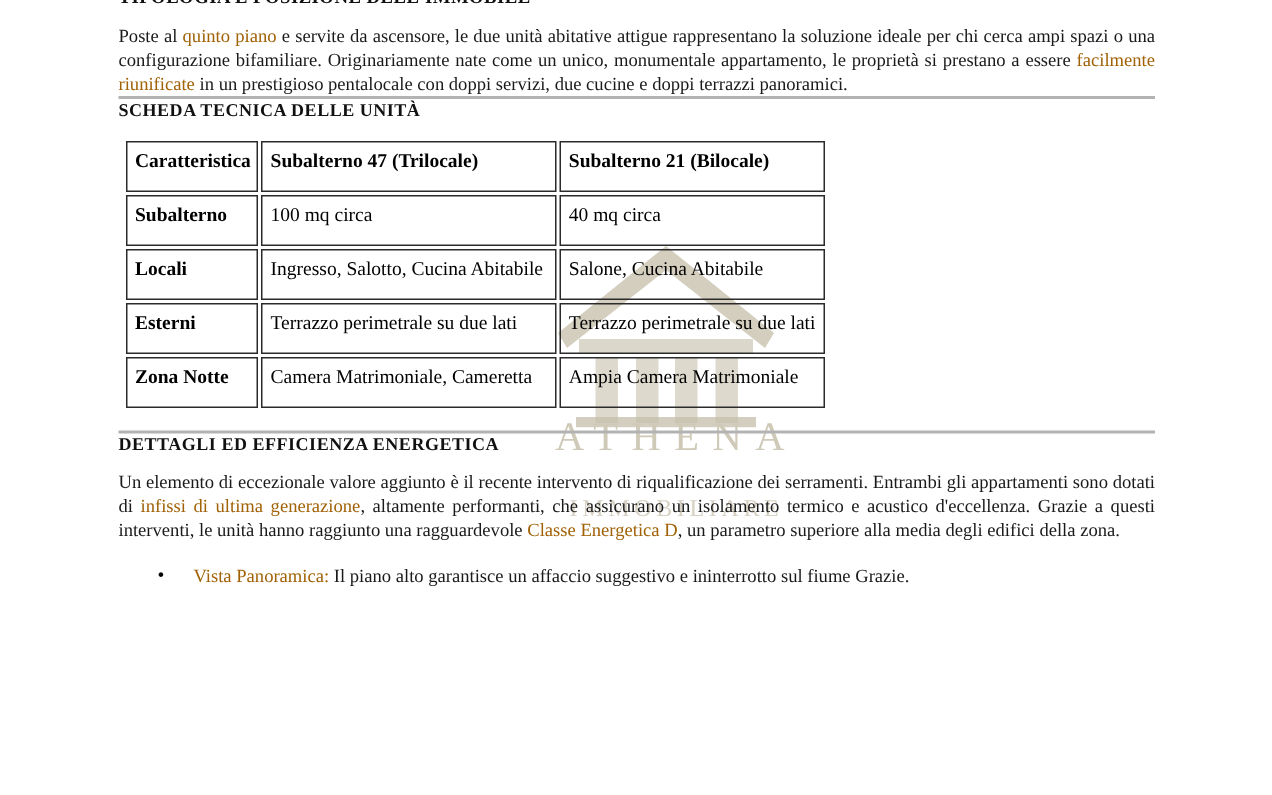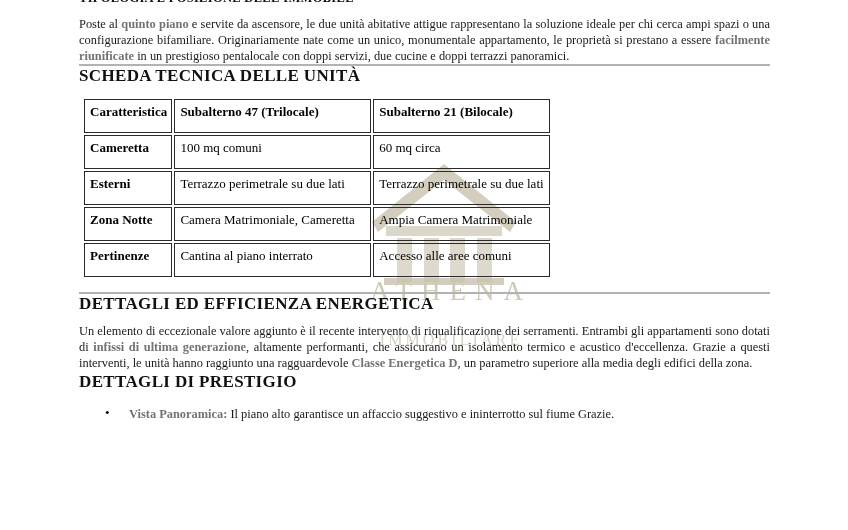--- a/index.html
+++ b/index.html
@@ -93,33 +93,33 @@
     margin: 0;
     font-size: 12.4px;
     line-height: 16.1px;
     text-align: justify;
     text-justify: inter-word;
     color: #1a1a1a;
   }
   p.par-top { margin-top: 11px; }
   p.par-comfort { margin-top: 9px; }
 
-  b, strong { font-weight: bold; color: #737373; }
+  b, strong { font-weight: normal; color: #a16207; }
 
   hr.rule {
     border: none;
     border-top: 2px solid #b3b3b3;
     margin: 0;
     height: 0;
   }
   .rule-1 { margin-top: 16px; }
   .rule-2 { margin-top: 0px; }
 
   h2.section-h {
-    font-size: 17px;
+    font-size: 12px;
     font-weight: bold;
     letter-spacing: 0.35px;
     margin: 0;
     color: #111;
   }
   .h-scheda { margin-top: 14px; }
   .h-comfort { margin-top: 12px; }
   .h-dettagli { margin-top: 16px; }
 
   
@@ -212,48 +212,47 @@
       </colgroup>
       <thead>
         <tr>
           <th>Caratteristica</th>
           <th>Subalterno 47 (Trilocale)</th>
           <th>Subalterno 21 (Bilocale)</th>
         </tr>
       </thead>
       <tbody>
         <tr>
-          <td class="k">Cameretta</td>
-          <td>100 mq comuni</td>
-          <td>60 mq circa</td>
+          <td class="k">Subalterno</td>
+          <td>100 mq circa</td>
+          <td>40 mq circa</td>
+        </tr>
+        <tr>
+          <td class="k">Locali</td>
+          <td>Ingresso, Salotto, Cucina Abitabile</td>
+          <td>Salone, Cucina Abitabile</td>
         </tr>
         <tr>
           <td class="k">Esterni</td>
           <td>Terrazzo perimetrale su due lati</td>
           <td>Terrazzo perimetrale su due lati</td>
         </tr>
         <tr>
           <td class="k">Zona Notte</td>
           <td>Camera Matrimoniale, Cameretta</td>
           <td>Ampia Camera Matrimoniale</td>
         </tr>
-        <tr>
-          <td class="k">Pertinenze</td>
-          <td>Cantina al piano interrato</td>
-          <td>Accesso alle aree comuni</td>
-        </tr>
       </tbody>
     </table>
 
     <hr class="rule rule-2" style="margin-top:13px">
 
     <h2 class="section-h h-comfort">DETTAGLI ED EFFICIENZA ENERGETICA</h2>
 
     <p class="body-par par-comfort"><span>Un elemento di eccezionale valore aggiunto è il recente intervento di riqualificazione dei serramenti. Entrambi gli appartamenti sono dotati di </span><b>infissi di ultima generazione</b><span>, altamente performanti, che assicurano un isolamento termico e acustico d'eccellenza. Grazie a questi interventi, le unità hanno raggiunto una ragguardevole </span><b>Classe Energetica D</b><span>, un parametro superiore alla media degli edifici della zona.</span></p>
 
-    <h2 class="section-h h-dettagli">DETTAGLI DI PRESTIGIO</h2>
 
     <ul class="details">
       <li><span class="bullet">•</span><b>Vista Panoramica:</b><span> Il piano alto garantisce un affaccio suggestivo e ininterrotto sul fiume Grazie.</span></li>
     </ul>
 
   </div>
 </div>
 
 </body></html>

